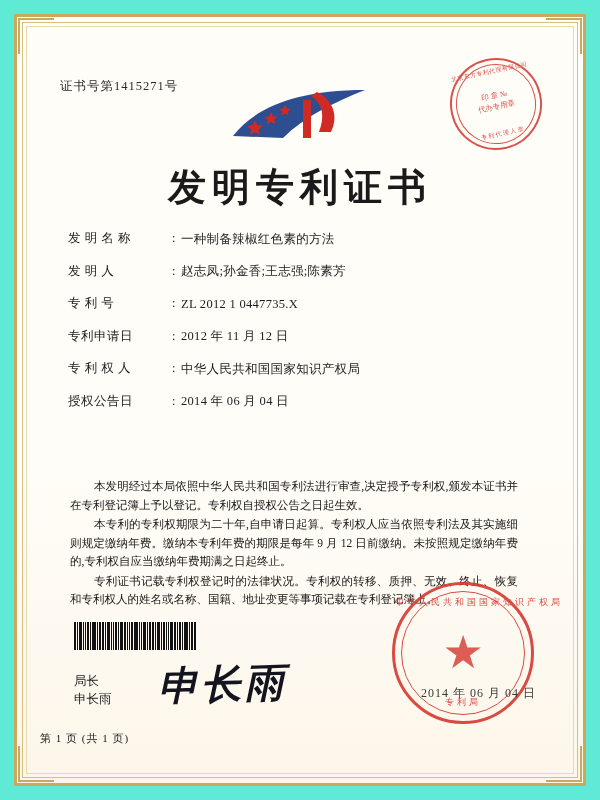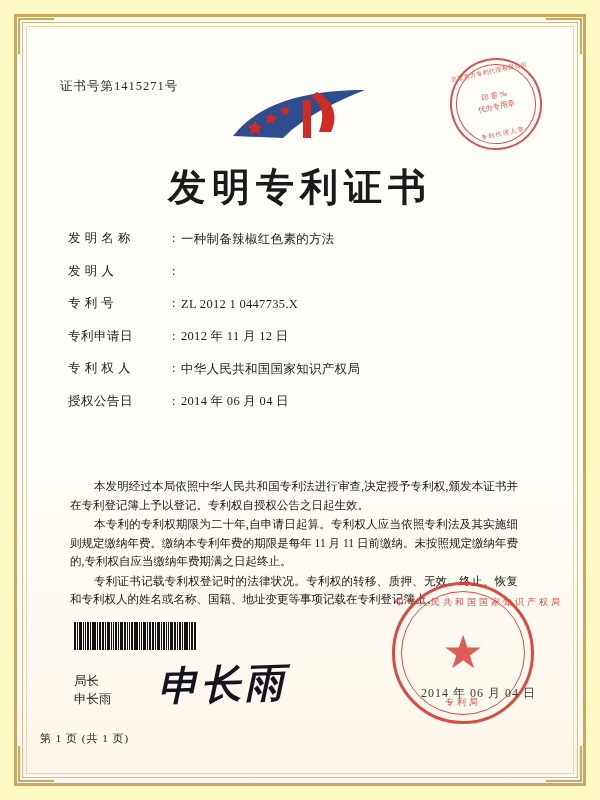--- a/index.html
+++ b/index.html
@@ -11,21 +11,21 @@
     width: 600px;
     height: 800px;
     font-family: "Liberation Serif", serif;
     overflow: hidden;
   }
 
   .page {
     position: relative;
     width: 600px;
     height: 800px;
-    background: #fef9c3;
+    background: #5eead4;
     box-sizing: border-box;
   }
 
   
   .frame-outer {
     position: absolute;
     left: 14px;
     top: 14px;
     right: 14px;
     bottom: 14px;
@@ -345,20 +345,21 @@
 
       <div class="row">
         <div class="label">发 明 名 称</div>
         <div class="colon">:</div>
         <div class="value">一种制备辣椒红色素的方法</div>
       </div>
 
       <div class="row">
         <div class="label">发 明 人</div>
         <div class="colon">:</div>
+        <div class="value">赵志凤;孙金香;王志强;陈素芳</div>
       </div>
 
       <div class="row">
         <div class="label">专 利 号</div>
         <div class="colon">:</div>
         <div class="value">ZL 2012 1 0447735.X</div>
       </div>
 
       <div class="row">
         <div class="label">专利申请日</div>
@@ -375,21 +376,21 @@
       <div class="row">
         <div class="label">授权公告日</div>
         <div class="colon">:</div>
         <div class="value">2014 年 06 月 04 日</div>
       </div>
 
     </div>
 
     <div class="paras">
       <p>本发明经过本局依照中华人民共和国专利法进行审查,决定授予专利权,颁发本证书并在专利登记簿上予以登记。专利权自授权公告之日起生效。</p>
-      <p>本专利的专利权期限为二十年,自申请日起算。专利权人应当依照专利法及其实施细则规定缴纳年费。缴纳本专利年费的期限是每年 11 月 11 日前缴纳。未按照规定缴纳年费的,专利权自应当缴纳年费期满之日起终止。</p>
+      <p>本专利的专利权期限为二十年,自申请日起算。专利权人应当依照专利法及其实施细则规定缴纳年费。缴纳本专利年费的期限是每年 9 月 12 日前缴纳。未按照规定缴纳年费的,专利权自应当缴纳年费期满之日起终止。</p>
       <p>专利证书记载专利权登记时的法律状况。专利权的转移、质押、无效、终止、恢复和专利权人的姓名或名称、国籍、地址变更等事项记载在专利登记簿上。</p>
     </div>
 
     <div class="barcode">
       <i style="width:2px"></i>
         <i style="width:1px"></i>
         <i style="width:3px"></i>
         <i style="width:1px"></i>
       <i style="width:1px"></i>
         <i style="width:2px"></i>

